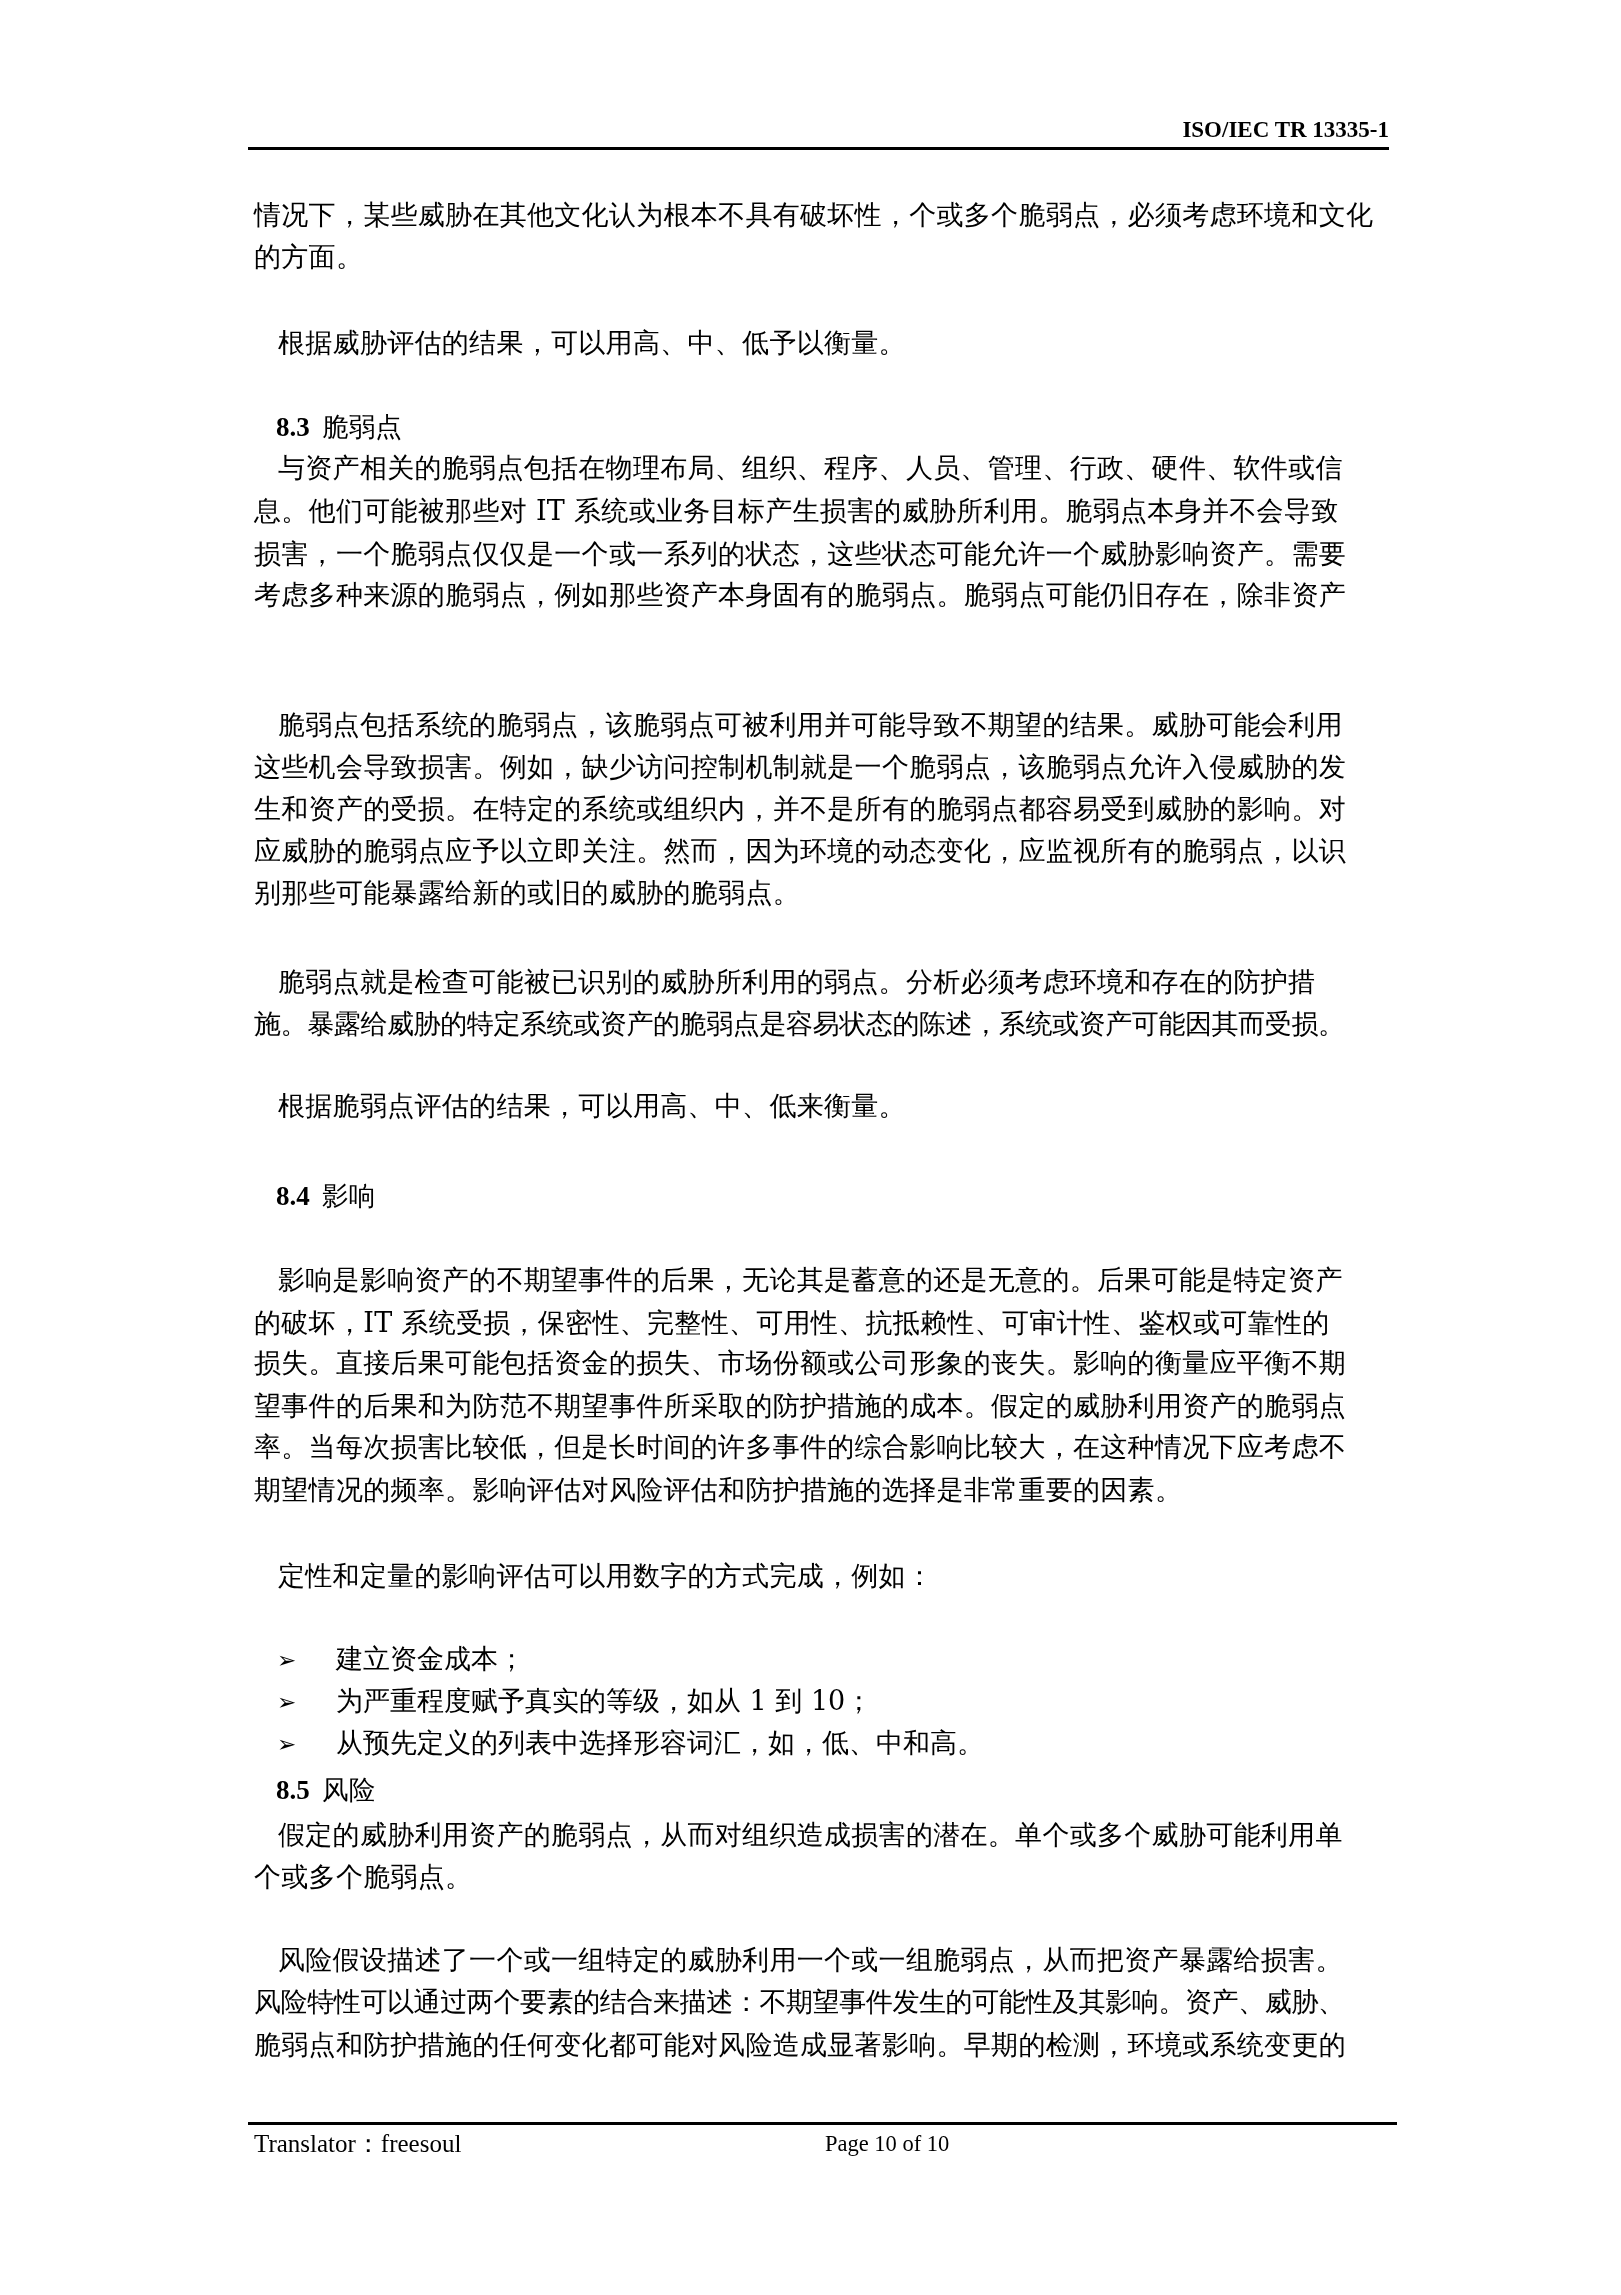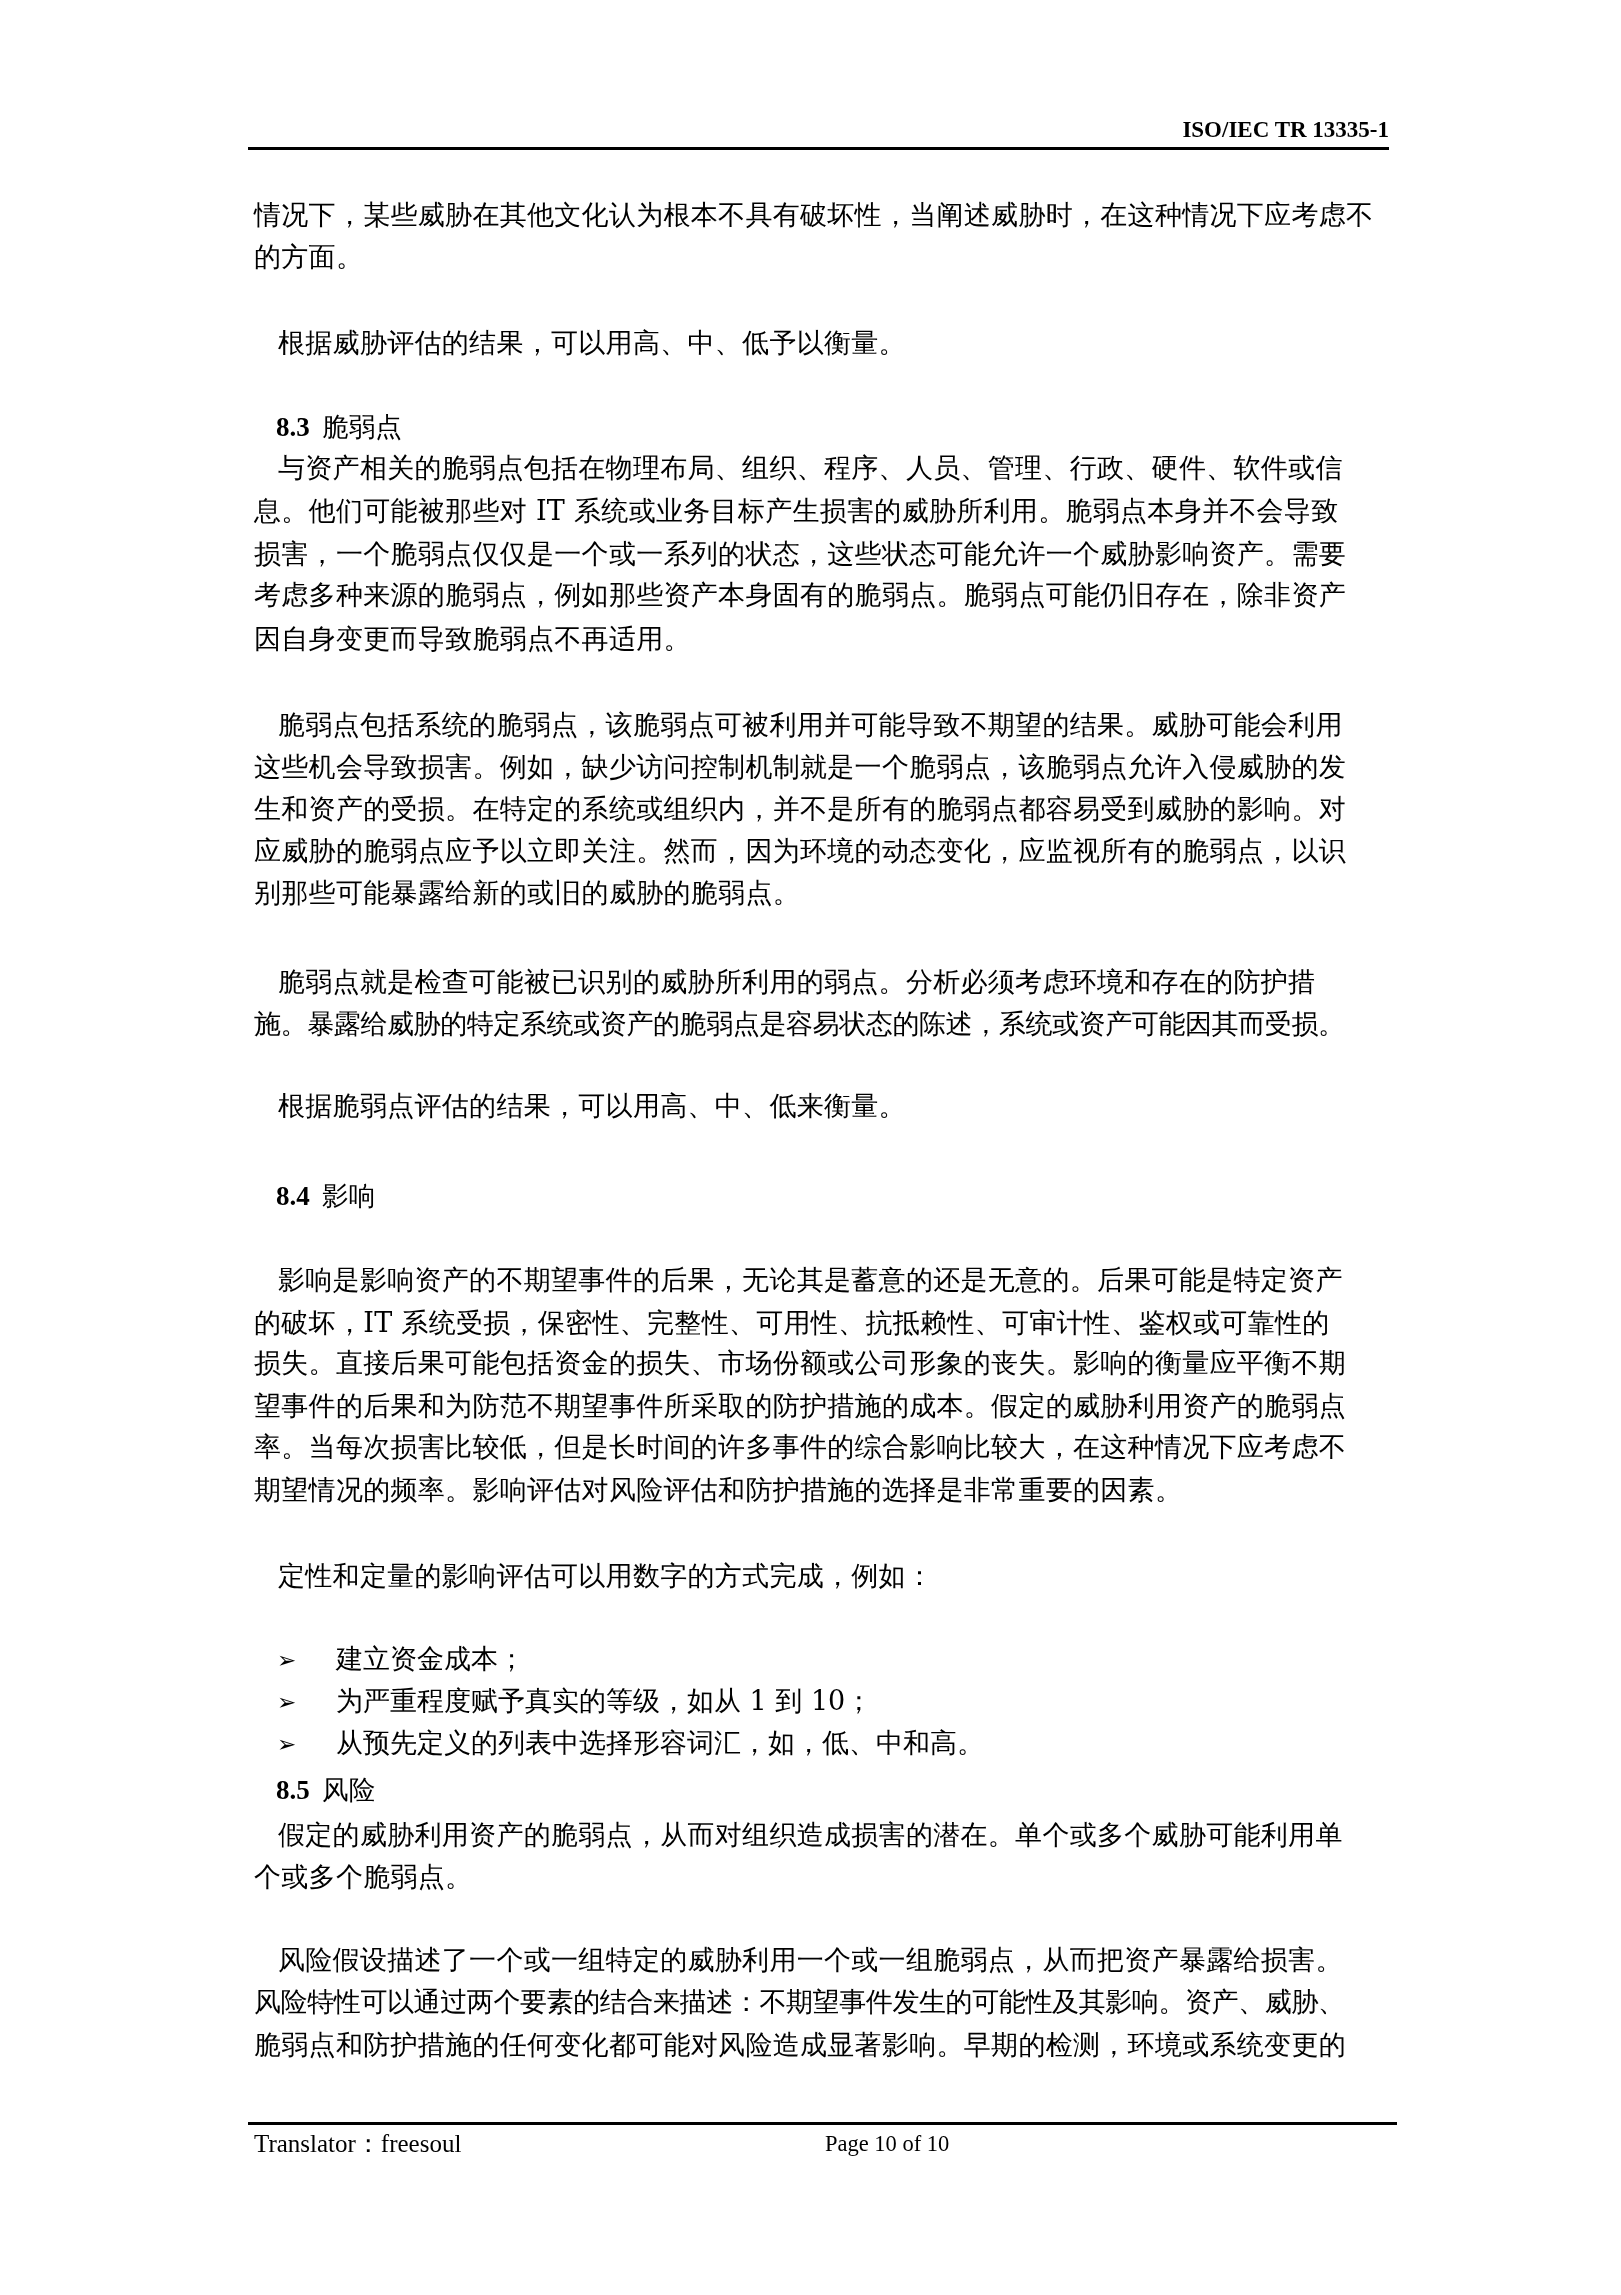--- a/index.html
+++ b/index.html
@@ -23,32 +23,31 @@
   .ftr-center { position: absolute; left: 818px; top: 2130px; font-family: "Liberation Serif", serif; font-size: 22.5px; line-height: 27px; white-space: nowrap; }
 </style>
 </head>
 <body>
 
 <div class="page">
 
   <div class="hdr-title">ISO/IEC TR 13335-1</div>
   <div class="rule hdr-rule"></div>
 
-  <div class="line" style="top:198px">情况下，某些威胁在其他文化认为根本不具有破坏性，当阐述威胁时，在这种情况下应考虑不</div>
+  <div class="line" style="top:198px">情况下，某些威胁在其他文化认为根本不具有破坏性，个或多个脆弱点，必须考虑环境和文化</div>
   <div class="line" style="top:240px">的方面。</div>
   <div class="line indent" style="top:326px">根据威胁评估的结果，可以用高、中、低予以衡量。</div>
 
   <div class="heading" style="top:410px">
     <span class="num">8.3</span><span class="title">脆弱点</span>
   </div>
   <div class="line indent" style="top:451px">与资产相关的脆弱点包括在物理布局、组织、程序、人员、管理、行政、硬件、软件或信</div>
   <div class="line" style="top:494px">息。他们可能被那些对 IT 系统或业务目标产生损害的威胁所利用。脆弱点本身并不会导致</div>
   <div class="line" style="top:537px">损害，一个脆弱点仅仅是一个或一系列的状态，这些状态可能允许一个威胁影响资产。需要</div>
   <div class="line" style="top:578px">考虑多种来源的脆弱点，例如那些资产本身固有的脆弱点。脆弱点可能仍旧存在，除非资产</div>
-  <div class="line" style="top:622px">因自身变更而导致脆弱点不再适用。</div>
 
   <div class="line indent" style="top:708px">脆弱点包括系统的脆弱点，该脆弱点可被利用并可能导致不期望的结果。威胁可能会利用</div>
   <div class="line" style="top:750px">这些机会导致损害。例如，缺少访问控制机制就是一个脆弱点，该脆弱点允许入侵威胁的发</div>
   <div class="line" style="top:792px">生和资产的受损。在特定的系统或组织内，并不是所有的脆弱点都容易受到威胁的影响。对</div>
   <div class="line" style="top:876px">别那些可能暴露给新的或旧的威胁的脆弱点。</div>
   <div class="line" style="top:834px">应威胁的脆弱点应予以立即关注。然而，因为环境的动态变化，应监视所有的脆弱点，以识</div>
 
   <div class="line indent" style="top:965px">脆弱点就是检查可能被已识别的威胁所利用的弱点。分析必须考虑环境和存在的防护措</div>
   <div class="line" style="top:1007px; letter-spacing:-0.4px">施。暴露给威胁的特定系统或资产的脆弱点是容易状态的陈述，系统或资产可能因其而受损。</div>
 

